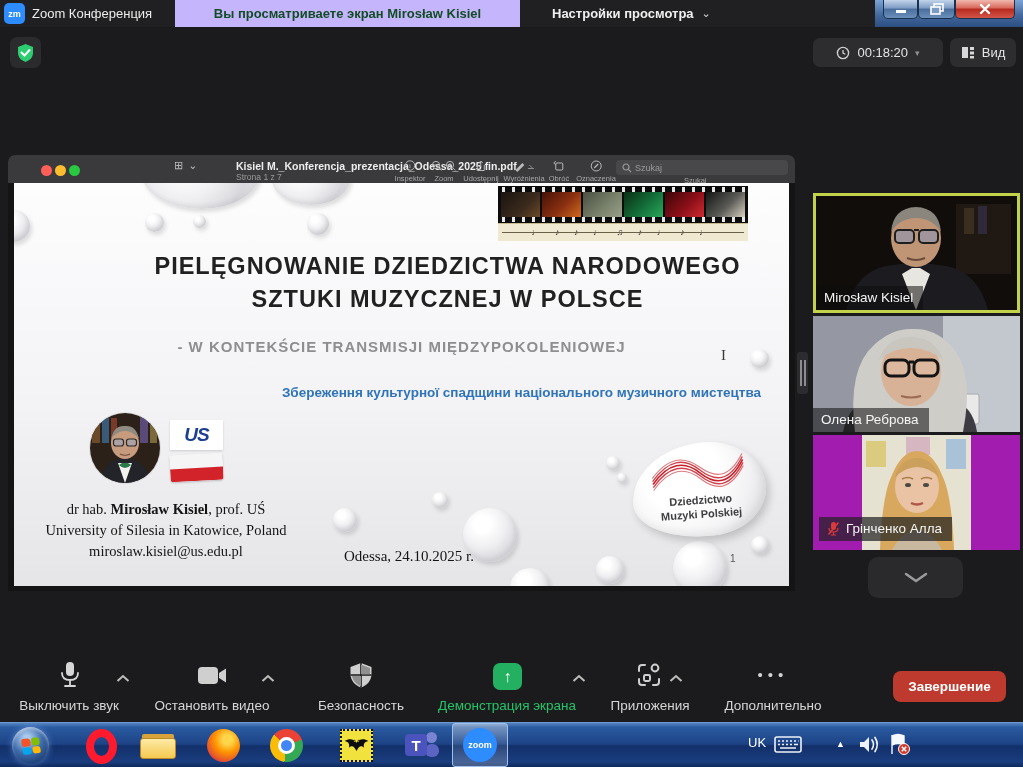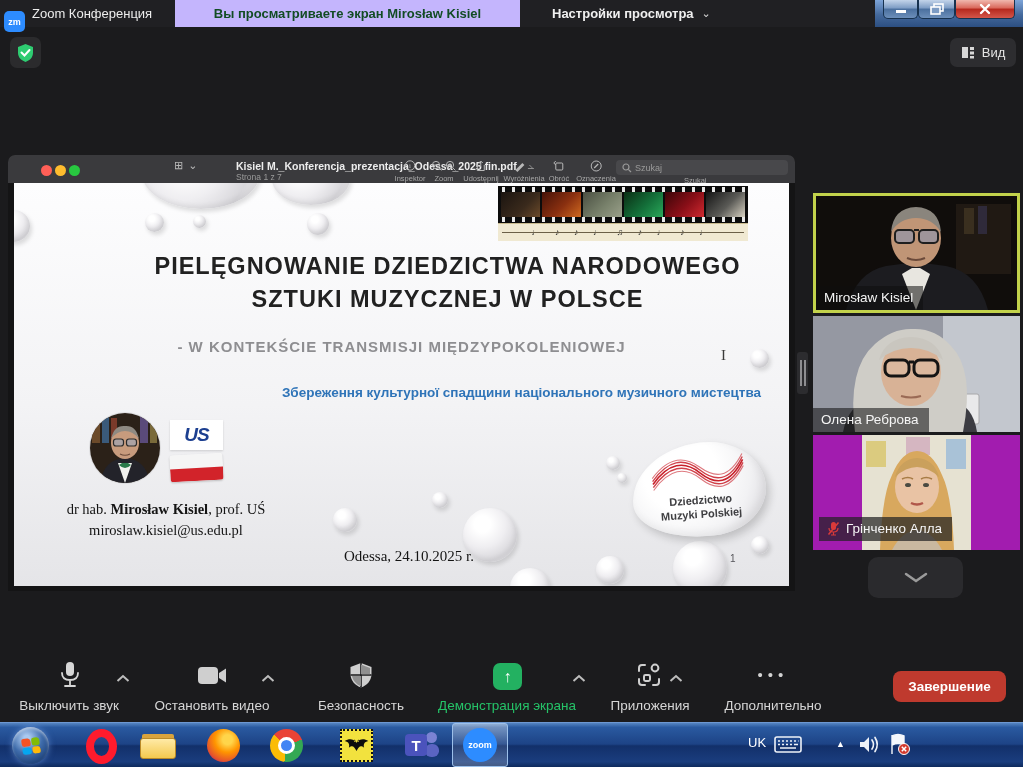--- a/index.html
+++ b/index.html
@@ -3,21 +3,21 @@
 <meta charset="utf-8">
 <style>
   html,body{margin:0;padding:0;background:#000;}
   .screen{position:relative;width:1023px;height:767px;background:#1b1b1d;overflow:hidden;
           font-family:"Liberation Sans",sans-serif;-webkit-font-smoothing:antialiased;}
   .ab{position:absolute;}
 
   
   .topbar{position:absolute;left:0;top:0;width:1023px;height:27px;background:#202023;}
   .zm-logo{position:absolute;left:4px;top:3px;width:21px;height:21px;border-radius:5px;background:#2d8cff;
-           color:#fff;font-size:9px;font-weight:bold;display:flex;align-items:center;justify-content:center;margin-top:8px;}
+           color:#fff;font-size:9px;font-weight:bold;display:flex;align-items:center;justify-content:center;}
   .app-title{position:absolute;left:32px;top:0;height:27px;line-height:27px;color:#ececec;font-size:13px;}
   .share-banner{position:absolute;left:175px;top:0;width:345px;height:27px;background:#c4b5fd;
                 display:flex;align-items:center;justify-content:center;color:#124c24;font-size:13px;font-weight:bold;}
   .view-settings{position:absolute;left:540px;top:0;height:27px;display:flex;align-items:center;gap:8px;
                  padding:0 12px;color:#f0f0f0;font-size:13px;font-weight:bold;cursor:default;}
   .view-settings .caret{font-size:11px;font-weight:normal;color:#d8d8d8;}
   .aero-strip{position:absolute;right:0;top:0;width:148px;height:27px;
               background:linear-gradient(180deg,#7da4d8 0%,#44699c 55%,#2c4f82 100%);}
   .winbtn{position:absolute;top:0;height:19px;border:1px solid #17324f;border-top:none;border-radius:0 0 5px 5px;
           display:flex;align-items:center;justify-content:center;box-sizing:border-box;}
@@ -194,20 +194,28 @@
       </div>
     </div>
   </header>
 
   <div class="shield-btn">
     <svg width="19" height="20">
       <path d="M9.5 1 L17 4 V10 C17 14.5 13.5 17.5 9.5 19 C5.5 17.5 2 14.5 2 10 V4 Z" fill="#2ecc71"></path>
       <path d="M5.5 9.5 L8.5 12.5 L13.5 7" stroke="#fff" stroke-width="2" fill="none" stroke-linecap="round"></path>
     </svg>
   </div>
+  <div class="pill timer-pill">
+    <svg width="14" height="14">
+      <circle cx="7" cy="7" r="5.6" fill="none" stroke="#cfcfcf" stroke-width="1.4"></circle>
+      <path d="M7 4 V7 L9.3 8.3" stroke="#cfcfcf" stroke-width="1.3" fill="none"></path>
+    </svg>
+    <span>00:18:20</span>
+    <span class="timer-caret">▾</span>
+  </div>
   <div class="pill view-pill">
     <svg width="14" height="13">
       <rect x="1" y="1" width="6" height="11" fill="#d8d8d8"></rect>
       <rect x="9" y="1" width="4" height="3" fill="#d8d8d8"></rect>
       <rect x="9" y="5.5" width="4" height="3" fill="#d8d8d8"></rect>
       <rect x="9" y="10" width="4" height="2.5" fill="#d8d8d8"></rect>
     </svg>
     <span>Вид</span>
   </div>
 
@@ -351,20 +359,21 @@
       </div>
       <div class="us-logo">
         <span>US</span>
       </div>
       <div class="pl-flag">
         <div class="w"></div>
         <div class="r"></div>
       </div>
       <div class="s-author">
         <div><span>dr hab. </span><b>Mirosław Kisiel</b><span>, prof. UŚ</span></div>
+        <div>University of Silesia in Katowice, Poland</div>
         <div>miroslaw.kisiel@us.edu.pl</div>
       </div>
       <div class="s-place">Odessa, 24.10.2025 r.</div>
 
       <div class="droplet">
         <svg class="ribbon" width="100" height="40" viewBox="0 0 100 40">
           <g fill="none" stroke="#c8202a">
             <path d="M4 26 C 22 6, 38 6, 52 20 S 80 36, 96 12" stroke-width="1.6"></path>
             <path d="M4 23 C 22 3, 38 3, 52 17 S 80 33, 96 9" stroke-width="1.4" opacity="0.85"></path>
             <path d="M4 29 C 22 9, 38 9, 52 23 S 80 39, 96 15" stroke-width="1.4" opacity="0.85"></path>

